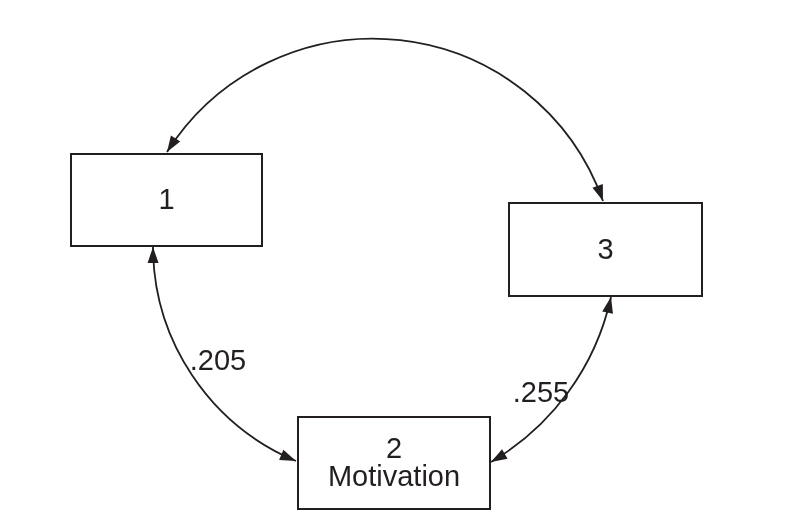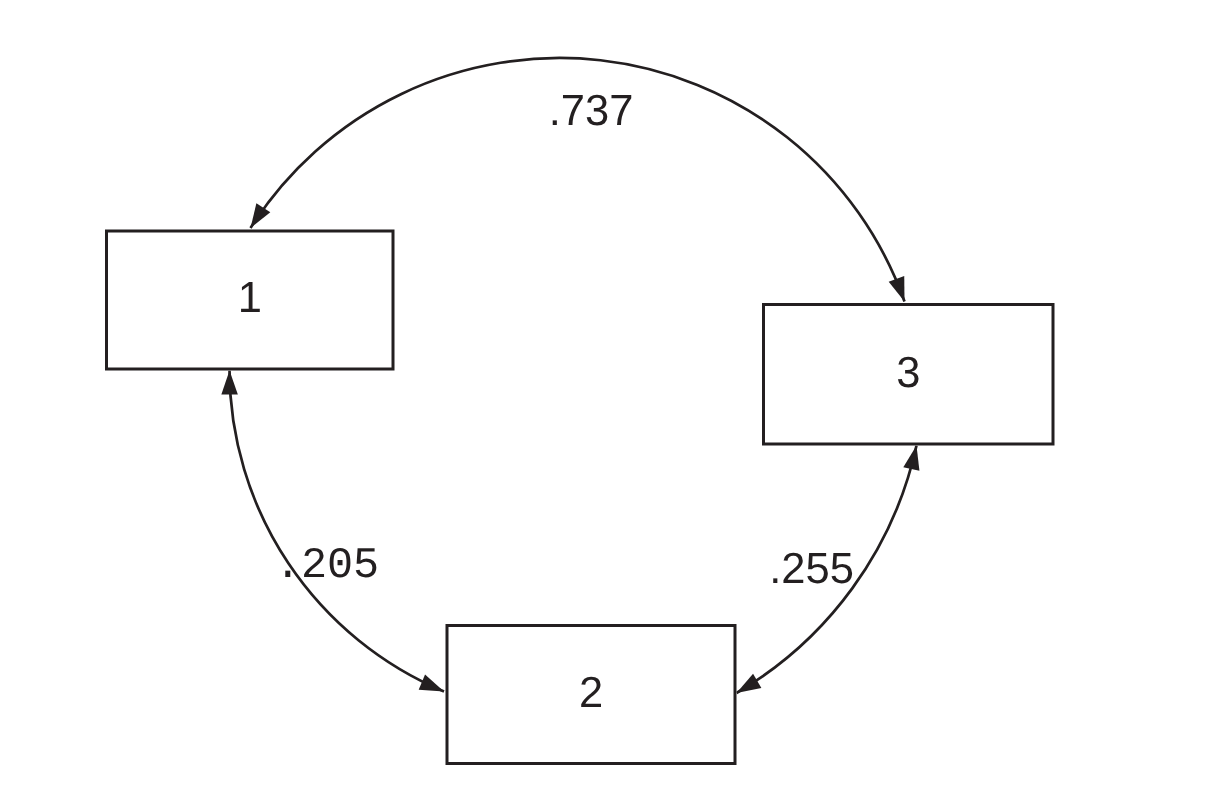--- a/index.html
+++ b/index.html
@@ -39,22 +39,22 @@
   .node-ability     { left: 70px;  top: 153px; width: 193px; height: 94px; }
   .node-achievement { left: 508px; top: 202px; width: 195px; height: 95px; }
   .node-motivation  { left: 297px; top: 416px; width: 194px; height: 94px; }
   .corr-label {
     position: absolute;
     transform: translate(-50%, -50%);
     font-size: 29px;
     white-space: nowrap;
   }
   .label-top    { left: 394px; top: 75px;  }
-  .label-left   { left: 218px; top: 377px; font-family: Liberation Mono, monospace; }
-  .label-right  { left: 541px; top: 380px; }
+  .label-left   { left: 218px; top: 360px; }
+  .label-right  { left: 541px; top: 392px; }
 </style>
 </head>
 <body>
 
 <div class="stage">
 
   <svg class="arrows-layer" viewBox="0 0 809 528" xmlns="http://www.w3.org/2000/svg">
     <defs>
       <marker id="arrowhead" markerUnits="userSpaceOnUse" markerWidth="20" markerHeight="14" refX="16.5" refY="6" orient="auto-start-reverse">
         <path d="M0.5,0.5 L16.5,6 L0.5,11.5 Z" fill="#231f20" stroke="none"></path>
@@ -71,21 +71,21 @@
   <div class="node node-ability">
     <div>1</div>
   </div>
 
   <div class="node node-achievement">
     <div>3</div>
   </div>
 
   <div class="node node-motivation">
     <div>2</div>
+    <div>Motivation</div>
   </div>
 
-  <div class="corr-label label-top">.737</div>
 
   <div class="corr-label label-left">.205</div>
 
   <div class="corr-label label-right">.255</div>
 
 </div>
 
 </body></html>

